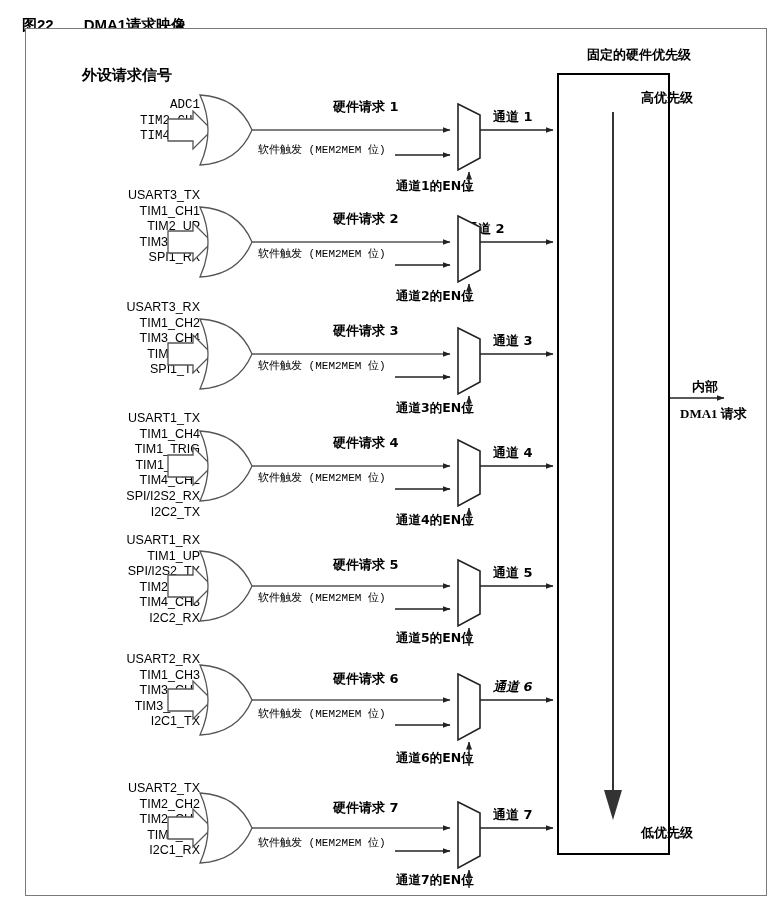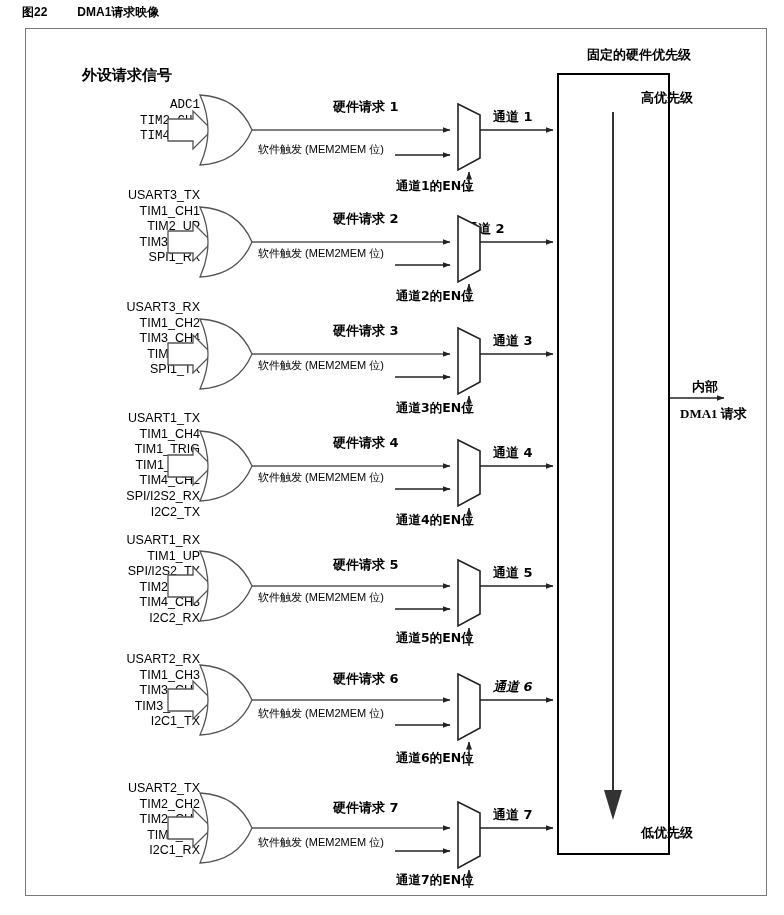--- a/index.html
+++ b/index.html
@@ -17,22 +17,22 @@
   }
   #figure-root {
     position: absolute;
     left: 0; top: 0;
     width: 784px;
     height: 915px;
   }
   .caption {
     position: absolute;
     left: 22px;
-    top: 4px;
-    font-size: 12px;
+    top: 16px;
+    font-size: 15px;
     font-weight: bold;
     white-space: nowrap;
     letter-spacing: 0px;
   }
   .caption .cap-num { display: inline-block; }
   .caption .cap-title { display: inline-block; margin-left: 30px; }
 
   .outer-frame {
     position: absolute;
     left: 25px;
@@ -106,21 +106,21 @@
     position: absolute;
     font-family: "DejaVu Sans", "Liberation Sans", sans-serif;
     font-weight: bold;
     font-size: 13px;
     white-space: nowrap;
   }
   .sw-trig-lbl {
     position: absolute;
     white-space: nowrap;
     font-size: 11px;
-    font-family: Liberation Sans, sans-serif;
+    font-family: Liberation Mono, monospace;
   }
   .chan-lbl {
     position: absolute;
     font-family: "DejaVu Sans", "Liberation Sans", sans-serif;
     font-weight: bold;
     font-size: 13px;
     white-space: nowrap;
   }
   .en-lbl {
     position: absolute;

